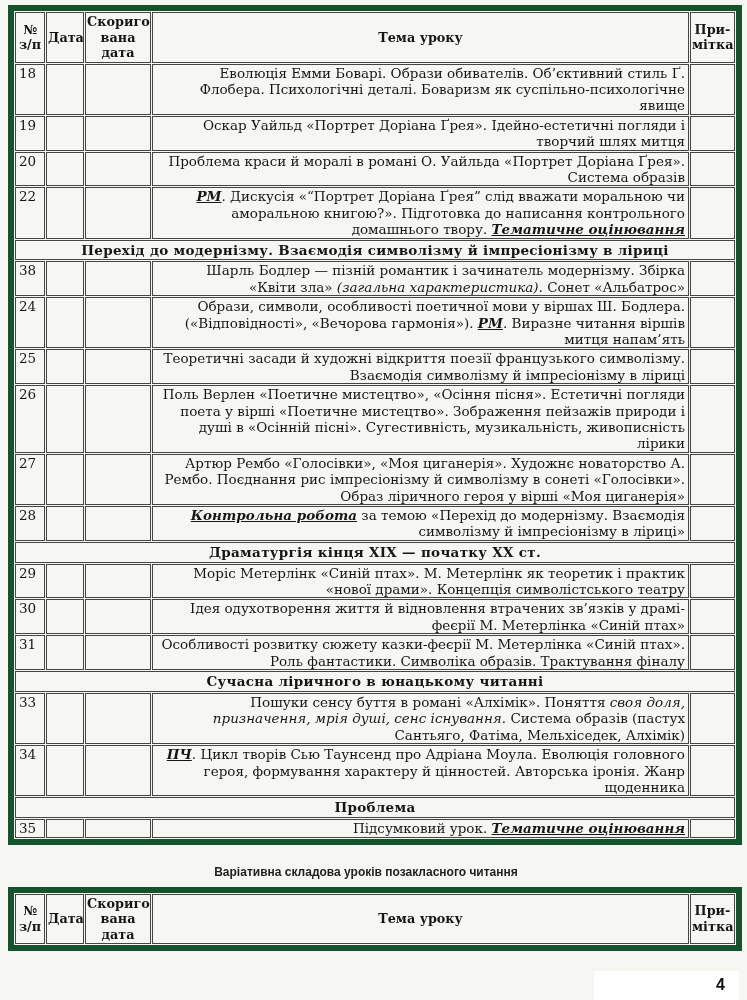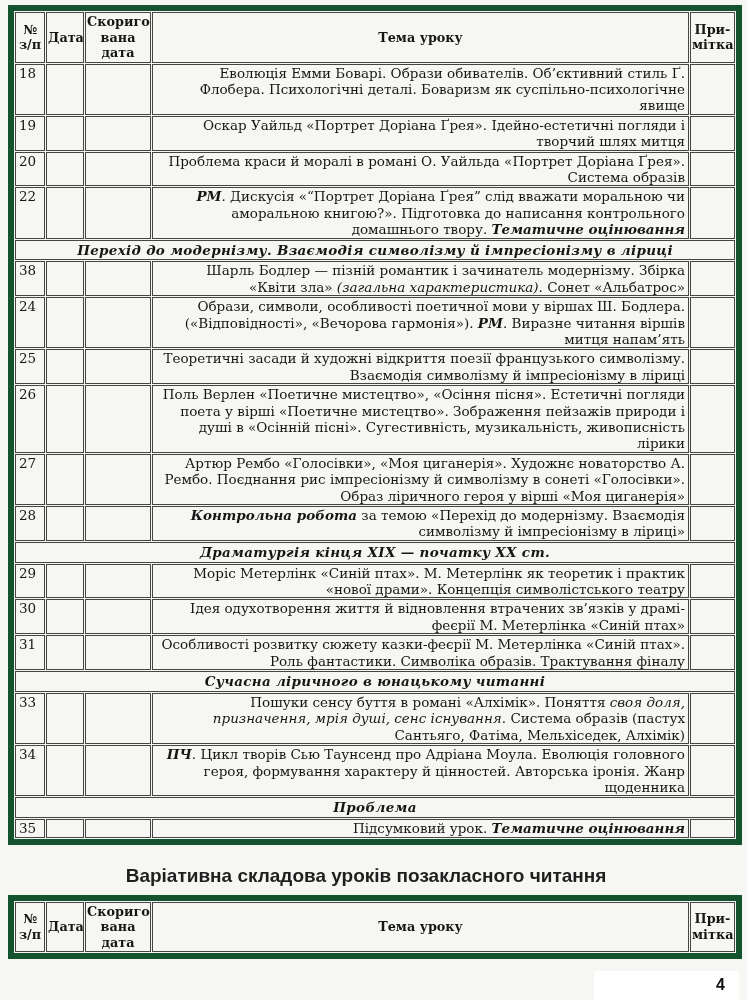--- a/index.html
+++ b/index.html
@@ -25,31 +25,31 @@
     background:transparent;
     overflow:hidden;
   }
   table.sched th {
     font-weight:bold; text-align:center; vertical-align:middle;
     font-size:12.8px; line-height:15.5px; padding:1px 1px;
   }
   td.c-num { text-align:left; }
   td.c-topic { text-align:right; padding:0 4px; }
   tr.section td {
-    text-align:center; font-weight:bold; font-style:italic;
+    text-align:center; font-weight:bold; 
     padding:1px 2px; letter-spacing:0.3px; line-height:16.8px;
   }
-  .s-bi { font-weight:bold; font-style:italic; }
+  .s-bi { font-weight:bold; font-style:italic;text-decoration:underline; }
   .s-i  { font-style:italic; }
 
   #table1 { margin-top:5px; }
   .table2-title {
     width:716px; margin:20px 0 8px 8px; text-align:center;
     font-family:"Liberation Sans","DejaVu Sans",sans-serif;
-    font-weight:bold; font-size:19px; color:#1f1f1f;
+    font-weight:bold; font-size:12px; color:#1f1f1f;
   }
   .page-num-bg {
     position:absolute; right:8px; top:971px; width:145px; height:29px;
     background:#ffffff;
   }
   .page-num {
     position:absolute; right:22px; top:976px;
     font-family:"Liberation Sans","DejaVu Sans",sans-serif;
     font-weight:bold; font-size:16px; color:#111;
   }

